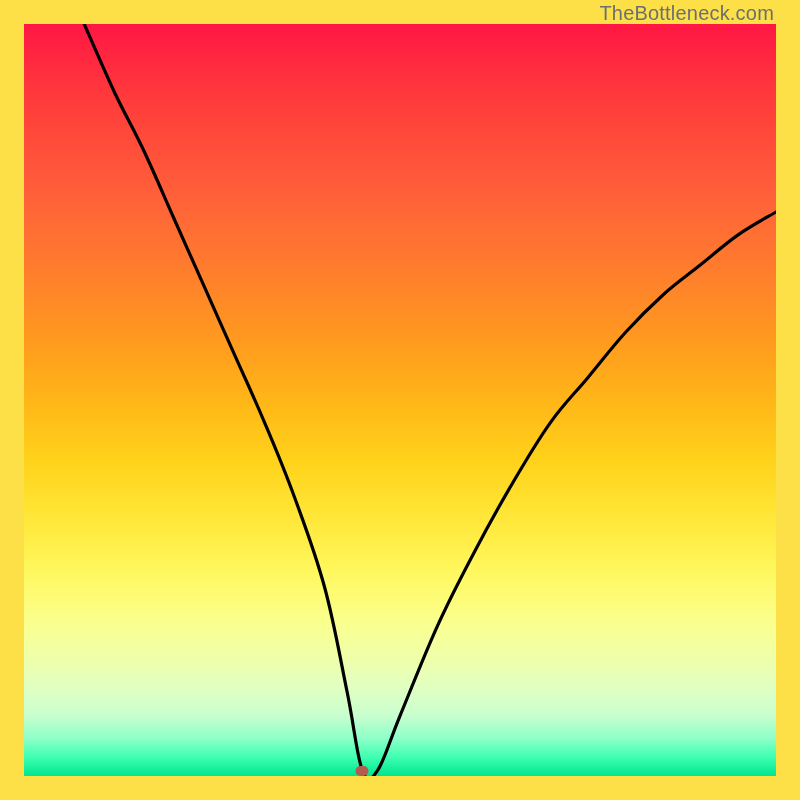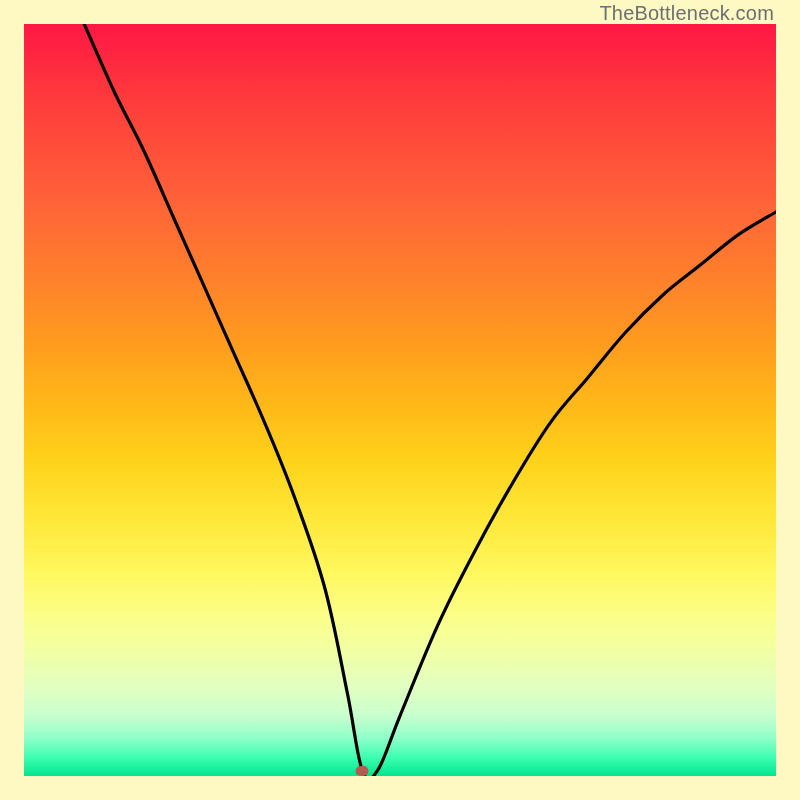--- a/index.html
+++ b/index.html
@@ -10,21 +10,21 @@
     background: #000;
     overflow: hidden;
     font-family: Arial, Helvetica, sans-serif;
   }
   .frame {
     position: absolute;
     top: 0;
     left: 0;
     width: 800px;
     height: 800px;
-    background: #fef9c3;
+    background: #fde047;
   }
   .plot-area {
     position: absolute;
     top: 24px;
     left: 24px;
     width: 752px;
     height: 752px;
     background: linear-gradient(to bottom,
       #ff1744 0%,
       #ff3b3b 10%,

